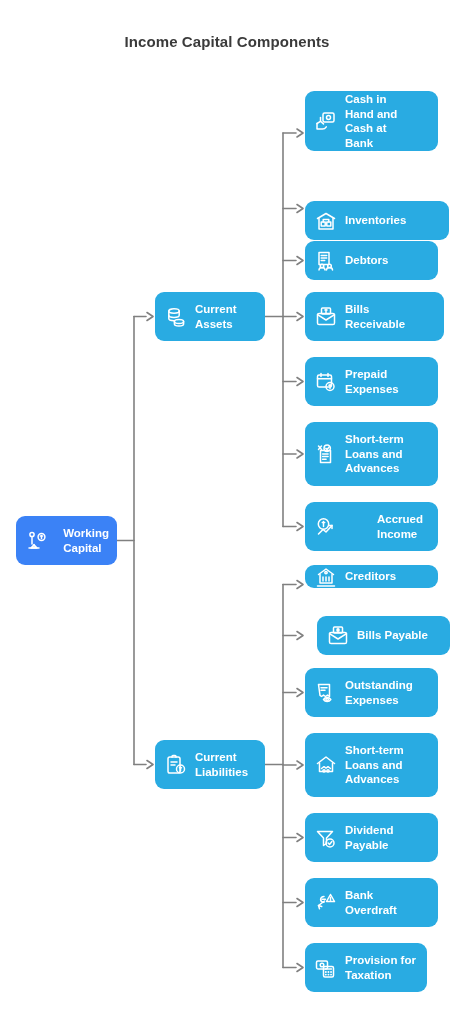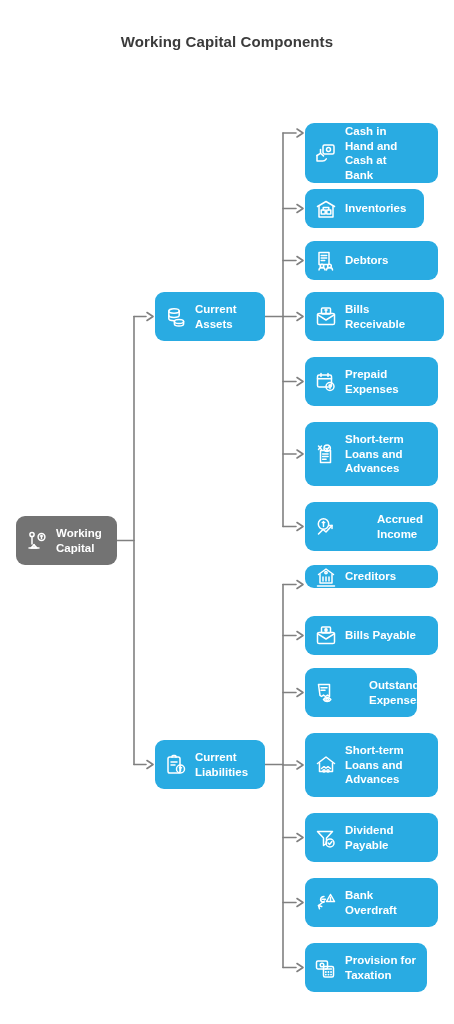--- a/index.html
+++ b/index.html
@@ -42,21 +42,22 @@
   .node {
     position: absolute;
     box-sizing: border-box;
     display: flex;
     align-items: center;
     border-radius: 9px;
     padding: 4px 8px 4px 9px;
     color: #ffffff;
   }
   .node.root {
-    background: #737373;
+    background: #3b82f6;
+    justify-content: space-between;
   }
   .node.branch, .node.leaf {
     background: #29ABE2;
   }
   .node-icon {
     flex: 0 0 auto;
     width: 24px;
     height: 24px;
     margin-right: 7px;
     display: flex;
@@ -74,21 +75,21 @@
     line-height: 14.5px;
     white-space: pre-line;
   }
   .node.root .node-label { font-size: 11.5px; }
 </style>
 </head>
 <body>
 
 <div id="diagram-canvas">
 
-  <div class="chart-title">Working Capital Components</div>
+  <div class="chart-title">Income Capital Components</div>
 
   <svg id="connector-layer" viewBox="0 0 454 1024">
       <path d="M117 540.5H134" stroke="#808080" stroke-width="1.6" fill="none" stroke-linecap="round" stroke-linejoin="round"></path>
       <path d="M134 316.5V764.5" stroke="#808080" stroke-width="1.6" fill="none" stroke-linecap="round" stroke-linejoin="round"></path>
       <path d="M134 316.5H146" stroke="#808080" stroke-width="1.6" fill="none" stroke-linecap="round" stroke-linejoin="round"></path>
       <path d="M147 312.5L153 316.5L147 320.5" stroke="#808080" stroke-width="1.6" fill="none" stroke-linecap="round" stroke-linejoin="round"></path>
       <path d="M134 764.5H146" stroke="#808080" stroke-width="1.6" fill="none" stroke-linecap="round" stroke-linejoin="round"></path>
       <path d="M147 760.5L153 764.5L147 768.5" stroke="#808080" stroke-width="1.6" fill="none" stroke-linecap="round" stroke-linejoin="round"></path>
       <path d="M265 316.5H283" stroke="#808080" stroke-width="1.6" fill="none" stroke-linecap="round" stroke-linejoin="round"></path>
       <path d="M283 133V526.5" stroke="#808080" stroke-width="1.6" fill="none" stroke-linecap="round" stroke-linejoin="round"></path>
@@ -145,36 +146,36 @@
             <ellipse cx="9" cy="5" rx="5.2" ry="2.2" stroke="#ffffff" fill="none" stroke-width="1.5" stroke-linecap="round" stroke-linejoin="round"></ellipse>
             <path d="M3.8 5v4.2c0 1.2 2.3 2.2 5.2 2.2s5.2-1 5.2-2.2V5" stroke="#ffffff" fill="none" stroke-width="1.5" stroke-linecap="round" stroke-linejoin="round"></path>
             <path d="M3.8 9.2v3.4c0 1.2 2.3 2.2 5.2 2.2" stroke="#ffffff" fill="none" stroke-width="1.5" stroke-linecap="round" stroke-linejoin="round"></path>
             <ellipse cx="14" cy="15.5" rx="4.6" ry="2" stroke="#ffffff" fill="none" stroke-width="1.5" stroke-linecap="round" stroke-linejoin="round"></ellipse>
             <path d="M9.4 15.5v2.6c0 1.1 2.1 2 4.6 2s4.6-.9 4.6-2v-2.6" stroke="#ffffff" fill="none" stroke-width="1.5" stroke-linecap="round" stroke-linejoin="round"></path>
           </svg>
         </span>
         <span class="node-label">Current
 Assets</span>
       </div>
-      <div class="node leaf" style="left: 305px; top: 91px; width: 133px; height: 60px; margin-top: 32px;">
+      <div class="node leaf" style="left: 305px; top: 91px; width: 133px; height: 60px;">
         <span class="node-icon">
           <svg viewBox="0 0 22 22" aria-hidden="true">
             <rect x="8" y="3" width="11" height="9" rx="1.5" stroke="#ffffff" fill="none" stroke-width="1.5" stroke-linecap="round" stroke-linejoin="round"></rect>
             <circle cx="13.5" cy="7.5" r="2" stroke="#ffffff" fill="none" stroke-width="1.5" stroke-linecap="round" stroke-linejoin="round"></circle>
             <path d="M2 13.5l3.5-2.2 3 2.6" stroke="#ffffff" fill="none" stroke-width="1.5" stroke-linecap="round" stroke-linejoin="round"></path>
             <path d="M2 13.5V19h5.5c1.6 0 3-1 3.8-2.2" stroke="#ffffff" fill="none" stroke-width="1.5" stroke-linecap="round" stroke-linejoin="round"></path>
             <path d="M5.5 11.3V7.5" stroke="#ffffff" fill="none" stroke-width="1.5" stroke-linecap="round" stroke-linejoin="round"></path>
           </svg>
         </span>
         <span class="node-label">Cash in
 Hand and
 Cash at
 Bank</span>
       </div>
-      <div class="node leaf" style="left: 305px; top: 189px; width: 119px; height: 39px;">
+      <div class="node leaf" style="left: 305px; top: 201px; width: 144px; height: 39px;">
         <span class="node-icon">
           <svg viewBox="0 0 22 22" aria-hidden="true">
             <path d="M2.5 8.5L11 3.5l8.5 5" stroke="#ffffff" fill="none" stroke-width="1.5" stroke-linecap="round" stroke-linejoin="round"></path>
             <path d="M4 8.5V19h14V8.5" stroke="#ffffff" fill="none" stroke-width="1.5" stroke-linecap="round" stroke-linejoin="round"></path>
             <rect x="6.2" y="12" width="4" height="4" stroke="#ffffff" fill="none" stroke-width="1.5" stroke-linecap="round" stroke-linejoin="round"></rect>
             <rect x="11.8" y="12" width="4" height="4" stroke="#ffffff" fill="none" stroke-width="1.5" stroke-linecap="round" stroke-linejoin="round"></rect>
             <path d="M8.2 12V9.5h5.6V12" stroke="#ffffff" fill="none" stroke-width="1.5" stroke-linecap="round" stroke-linejoin="round"></path>
           </svg>
         </span>
         <span class="node-label">Inventories</span>
@@ -259,32 +260,32 @@
           <svg viewBox="0 0 22 22" aria-hidden="true">
             <path d="M3.5 8.5L11 3l7.5 5.5" stroke="#ffffff" fill="none" stroke-width="1.5" stroke-linecap="round" stroke-linejoin="round"></path>
             <path d="M5 8.5V17h12V8.5" stroke="#ffffff" fill="none" stroke-width="1.5" stroke-linecap="round" stroke-linejoin="round"></path>
             <path d="M8 11v4M11 11v4M14 11v4" stroke="#ffffff" fill="none" stroke-width="1.5" stroke-linecap="round" stroke-linejoin="round"></path>
             <path d="M2.5 20h17" stroke="#ffffff" fill="none" stroke-width="1.5" stroke-linecap="round" stroke-linejoin="round"></path>
             <circle cx="11" cy="6.6" r="1.2" stroke="#ffffff" fill="none" stroke-width="1.5" stroke-linecap="round" stroke-linejoin="round"></circle>
           </svg>
         </span>
         <span class="node-label">Creditors</span>
       </div>
-      <div class="node leaf" style="left: 305px; top: 616px; width: 133px; height: 39px;">
+      <div class="node leaf" style="left: 317px; top: 616px; width: 133px; height: 39px;">
         <span class="node-icon">
           <svg viewBox="0 0 22 22" aria-hidden="true">
             <rect x="2.5" y="7.5" width="17" height="11" rx="1.6" stroke="#ffffff" fill="none" stroke-width="1.5" stroke-linecap="round" stroke-linejoin="round"></rect>
             <path d="M2.5 8.6L11 14l8.5-5.4" stroke="#ffffff" fill="none" stroke-width="1.5" stroke-linecap="round" stroke-linejoin="round"></path>
             <rect x="6.5" y="2" width="9" height="6" rx="1" stroke="#ffffff" fill="none" stroke-width="1.5" stroke-linecap="round" stroke-linejoin="round"></rect>
             <path d="M11 3.2v3.6M9.9 4.3h2.2M9.9 5.7h2.2" stroke="#ffffff" fill="none" stroke-width="1.5" stroke-linecap="round" stroke-linejoin="round"></path>
           </svg>
         </span>
         <span class="node-label">Bills Payable</span>
       </div>
-      <div class="node leaf" style="left: 305px; top: 668px; width: 112px; height: 49px; gap: 24px;">
+      <div class="node leaf" style="left: 305px; top: 668px; width: 133px; height: 49px;">
         <span class="node-icon">
           <svg viewBox="0 0 22 22" aria-hidden="true">
             <path d="M3.5 2.5h11v12l-2-1.4-2 1.4-2-1.4-2 1.4-1.5-1.1z" stroke="#ffffff" fill="none" stroke-width="1.5" stroke-linecap="round" stroke-linejoin="round"></path>
             <path d="M6 5.8h6M6 8.3h4" stroke="#ffffff" fill="none" stroke-width="1.5" stroke-linecap="round" stroke-linejoin="round"></path>
             <path d="M8.5 17.5c1.7-2.6 5.6-2.6 7.3 0-1.7 2.6-5.6 2.6-7.3 0z" stroke="#ffffff" fill="none" stroke-width="1.5" stroke-linecap="round" stroke-linejoin="round"></path>
             <circle cx="12.1" cy="17.5" r="1.2" stroke="#ffffff" fill="none" stroke-width="1.5" stroke-linecap="round" stroke-linejoin="round"></circle>
           </svg>
         </span>
         <span class="node-label">Outstanding
 Expenses</span>

